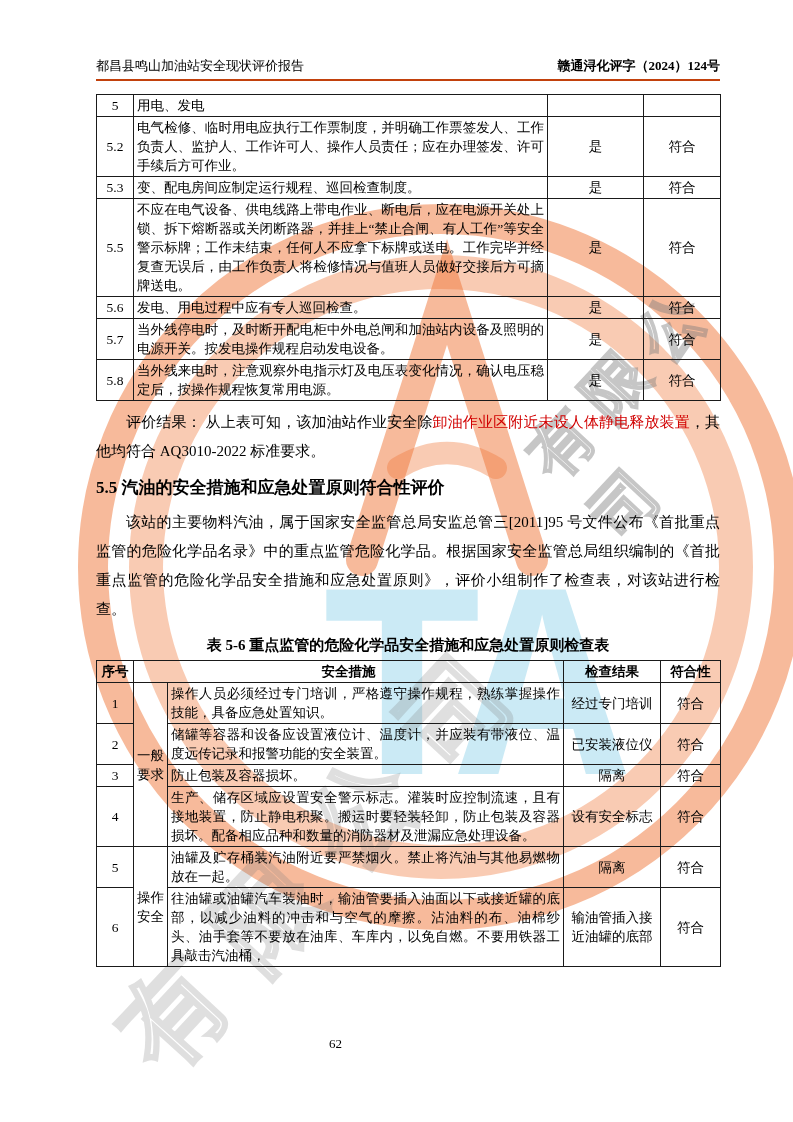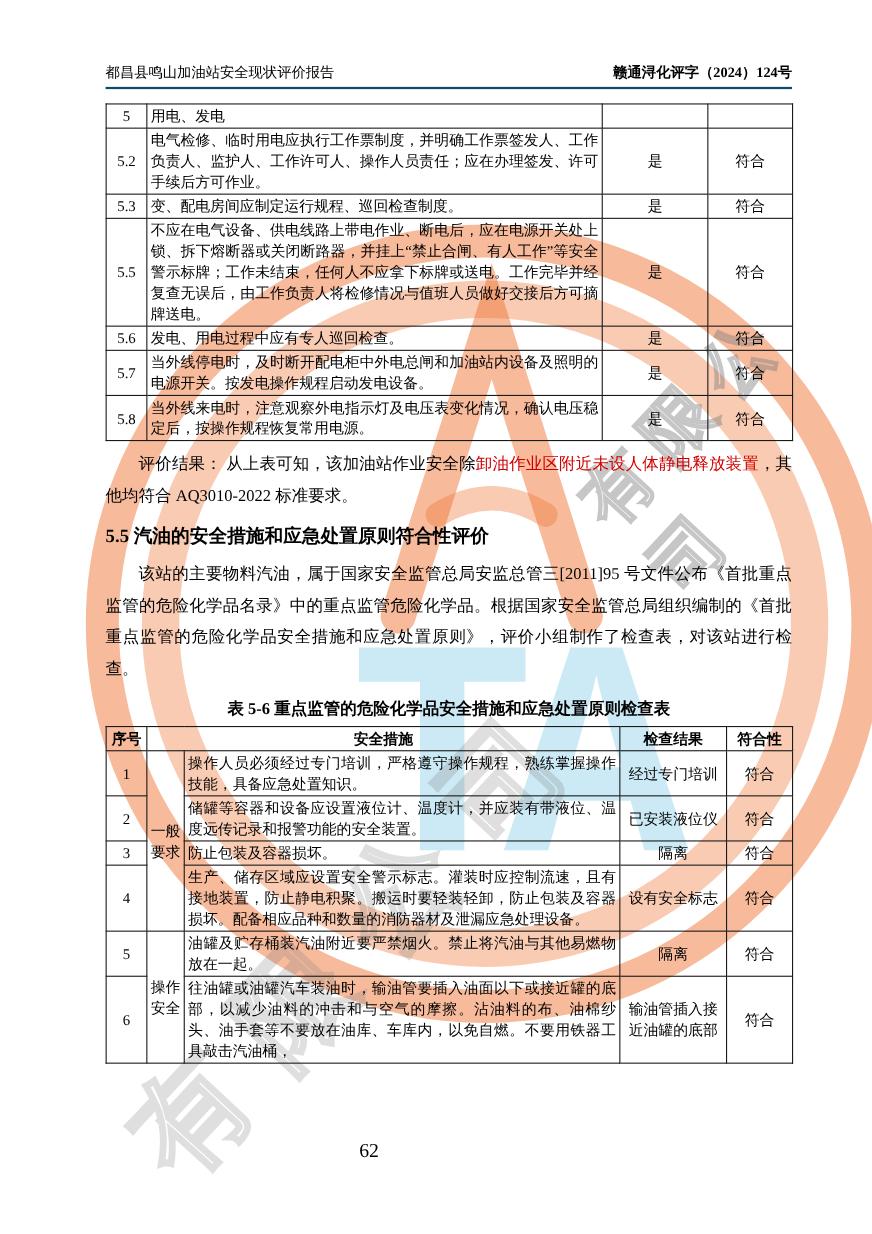--- a/index.html
+++ b/index.html
@@ -30,42 +30,42 @@
     -webkit-text-stroke:2px var(--wm-gray);
     font-family:"DejaVu Sans","Liberation Sans",sans-serif;
     font-weight:bold;transform-origin:left top;opacity:.8;
   }
   .wm-gray-1{left:508px;top:438px;font-size:64px;letter-spacing:16px;transform:rotate(-47deg);}
   .wm-gray-2{left:88px;top:1005px;font-size:104px;letter-spacing:34px;-webkit-text-stroke:3px var(--wm-gray);opacity:.45;transform:rotate(-47deg);}
   
   .content{position:relative;z-index:1;padding:56px 73px 0 96px;}
   .header{
     display:flex;justify-content:space-between;align-items:flex-end;
-    font-size:13px;line-height:20px;border-bottom:2px solid #0c4a6e;padding-bottom:3px;
+    font-size:13px;line-height:20px;border-bottom:2px solid #c2410c;padding-bottom:3px;
   }
   .doc-no{font-weight:bold;}
   table.t{
     border-collapse:collapse;table-layout:fixed;width:624px;
     font-size:13.5px;
   }
   .t1{margin-top:13px;}
   table.t td,table.t th{
     border:1px solid var(--border);line-height:19px;padding:1px 3px;
     vertical-align:middle;font-weight:normal;word-break:break-all;
   }
   td.no{font-weight:bold;text-align:center;padding:1px 0;}
   td.txt{text-align:justify;}
   td.res,td.con{text-align:center;}
   td.cat{text-align:right;padding:1px 1px;line-height:18px;}
   tr.thead th{font-weight:bold;text-align:center;}
   .para{margin:7px 0 0 0;font-size:15px;line-height:29px;text-indent:2em;text-align:justify;}
   .red{color:var(--red);}
   .heading{margin:9px 0 2px 0;font-size:17px;line-height:26px;font-weight:bold;}
   .caption{margin:10px 0 4px 0;text-align:center;font-weight:bold;font-size:15px;line-height:22px;}
-  .footer{position:absolute;left:0;width:671px;top:1036px;text-align:center;font-size:18px;z-index:1;}
+  .footer{position:absolute;left:0;width:671px;top:1036px;text-align:center;font-size:13px;z-index:1;}
 </style>
 </head>
 <body>
 
 <div class="page">
 
   <div class="watermark" aria-hidden="true">
     <svg class="wm-svg" width="793" height="1122" viewBox="0 0 793 1122">
       <circle cx="441" cy="567" r="348" fill="none" stroke="var(--seal-orange)" stroke-width="30"></circle>
       <circle cx="441" cy="567" r="295" fill="none" stroke="var(--seal-orange-soft)" stroke-width="34"></circle>

